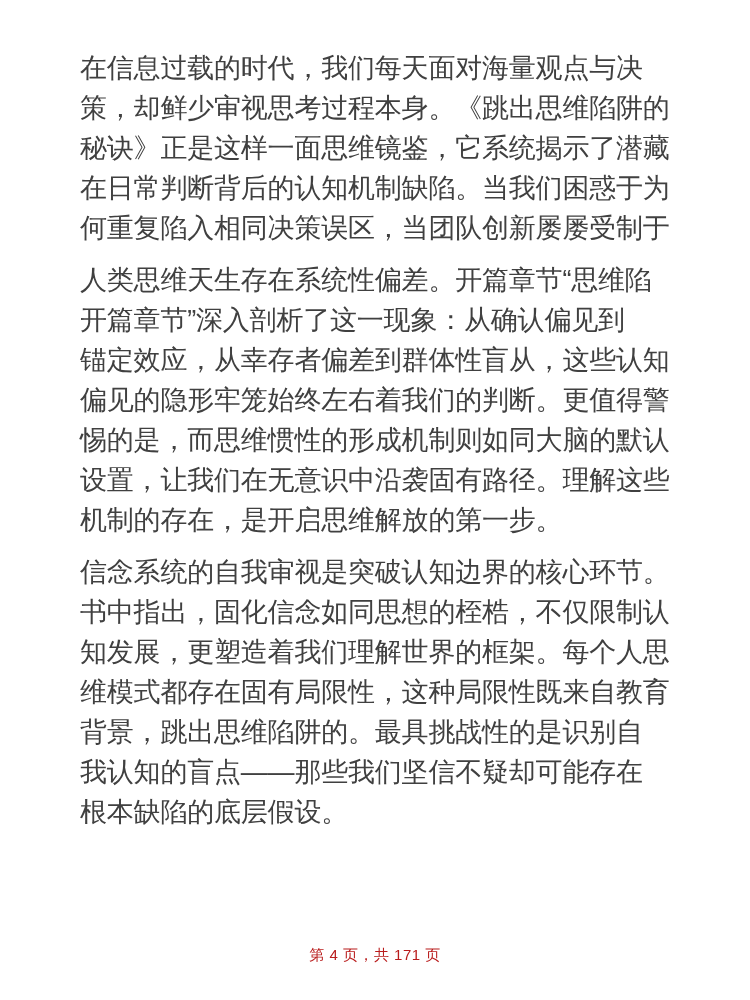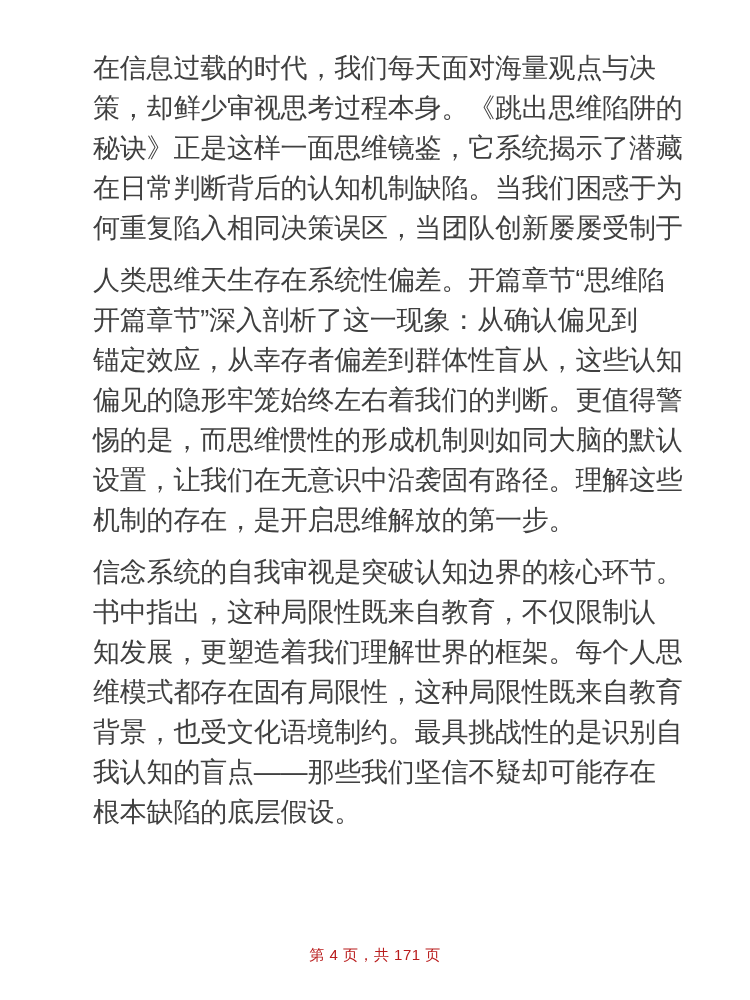--- a/index.html
+++ b/index.html
@@ -15,21 +15,21 @@
     overflow: hidden;
     font-family: "Liberation Sans", sans-serif;
   }
   .document-body {
     position: absolute;
     left: 80px;
     top: 48px;
     width: 600px;
   }
   .paragraph {
-    margin: 0 0 12px 13px;
+    margin: 0 0 12px 0;
     padding: 0;
   }
   .text-line {
     font-size: 27px;
     line-height: 40px;
     height: 40px;
     color: #404040;
     white-space: nowrap;
     letter-spacing: -0.2px;
   }
@@ -64,24 +64,24 @@
         <div class="text-line">人类思维天生存在系统性偏差。开篇章节“思维陷</div>
         <div class="text-line">开篇章节”深入剖析了这一现象：从确认偏见到</div>
         <div class="text-line">锚定效应，从幸存者偏差到群体性盲从，这些认知</div>
         <div class="text-line">偏见的隐形牢笼始终左右着我们的判断。更值得警</div>
         <div class="text-line">惕的是，而思维惯性的形成机制则如同大脑的默认</div>
         <div class="text-line">设置，让我们在无意识中沿袭固有路径。理解这些</div>
         <div class="text-line">机制的存在，是开启思维解放的第一步。</div>
       </div>
       <div class="paragraph">
         <div class="text-line">信念系统的自我审视是突破认知边界的核心环节。</div>
-        <div class="text-line">书中指出，这种局限性既来自教育，不仅限制认</div>
+        <div class="text-line">书中指出，固化信念如同思想的桎梏，不仅限制认</div>
         <div class="text-line">知发展，更塑造着我们理解世界的框架。每个人思</div>
         <div class="text-line">维模式都存在固有局限性，这种局限性既来自教育</div>
-        <div class="text-line">背景，也受文化语境制约。最具挑战性的是识别自</div>
+        <div class="text-line">背景，跳出思维陷阱的。最具挑战性的是识别自</div>
         <div class="text-line">我认知的盲点——那些我们坚信不疑却可能存在</div>
         <div class="text-line">根本缺陷的底层假设。</div>
       </div>
     </div>
   <div class="page-footer">
     <span class="page-indicator">第 4 页，共 171 页</span>
   </div>
 </div>
 
 </body></html>

